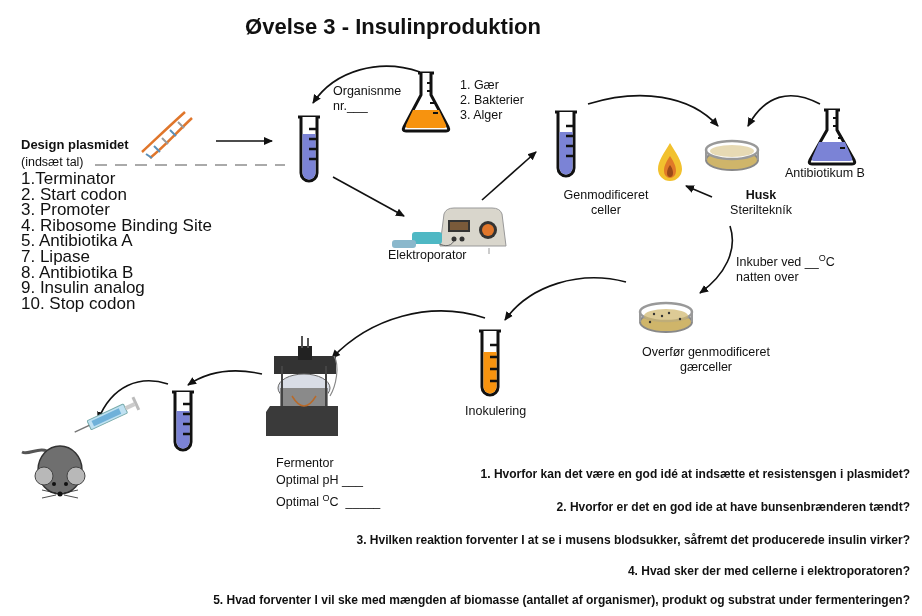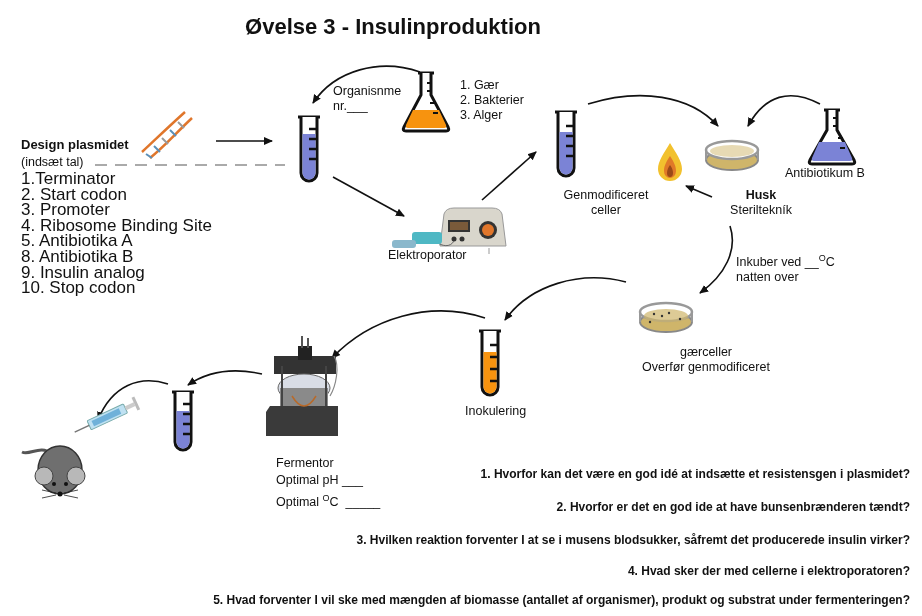--- a/index.html
+++ b/index.html
@@ -198,20 +198,21 @@
 </svg>
 
 <div class="abs lbl bold" style="left:21px;top:137px;font-size:13px;">Design plasmidet</div>
 <div class="abs lbl" style="left:21px;top:155px;">(indsæt tal)</div>
 <div class="abs plist" style="left:21px;top:171px;">
   <div>1.Terminator</div>
   <div>2. Start codon</div>
   <div>3. Promoter</div>
   <div>4. Ribosome Binding Site</div>
   <div>5. Antibiotika A</div>
+  <div>7. Lipase</div>
   <div>8. Antibiotika B</div>
   <div>9. Insulin analog</div>
   <div>10. Stop codon</div>
 </div>
 
 <div class="abs lbl" style="left:333px;top:84px;">Organisnme</div>
 <div class="abs lbl" style="left:333px;top:99px;">nr.___</div>
 <div class="abs" style="left:460px;top:78px;">
   <div class="lbl">1. Gær</div>
   <div class="lbl">2. Bakterier</div>
@@ -231,22 +232,22 @@
   <div class="bold">Husk</div>
   <div>Steriltekník</div>
 </div>
 
 <div class="abs lbl" style="left:736px;top:251px;">
   <div><span>Inkuber ved __</span><sup>O</sup><span>C</span></div>
   <div>natten over</div>
 </div>
 
 <div class="abs lbl center" style="left:590px;top:345px;width:160px;">
+  <div>Overfør genmodificeret</div>
   <div>gærceller</div>
-  <div>Overfør genmodificeret</div>
 </div>
 
 <div class="abs lbl" style="left:465px;top:404px;">Inokulering</div>
 
 <div class="abs" style="left:276px;top:455px;">
   <div class="lbl" style="line-height:17px;">Fermentor</div>
   <div class="lbl" style="line-height:17px;">Optimal pH ___</div>
   <div class="lbl" style="line-height:19px;"><span>Optimal </span><sup>O</sup><span style="white-space:pre;">C  _____</span></div>
 </div>
 

